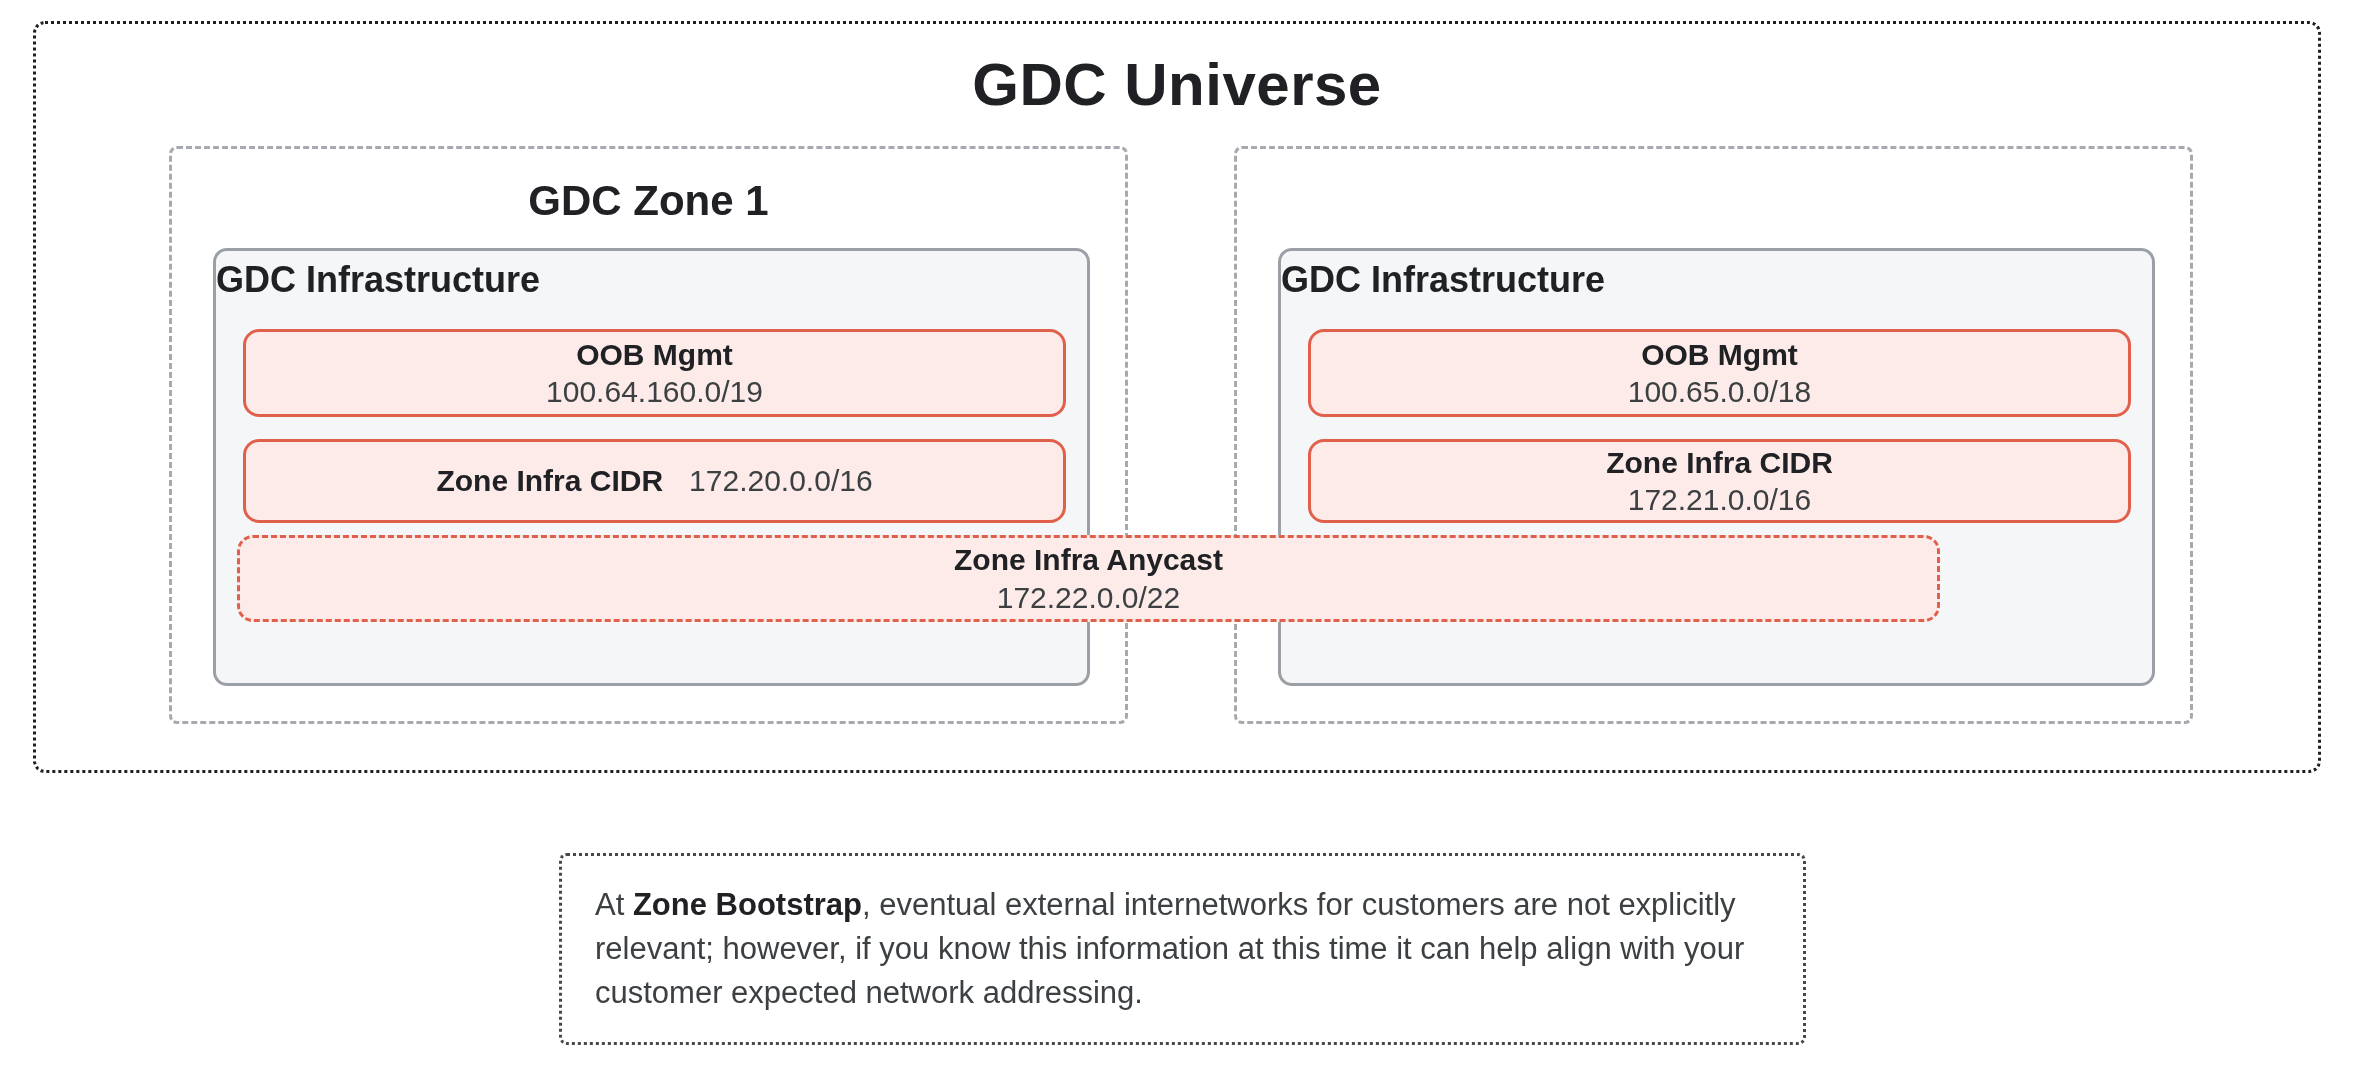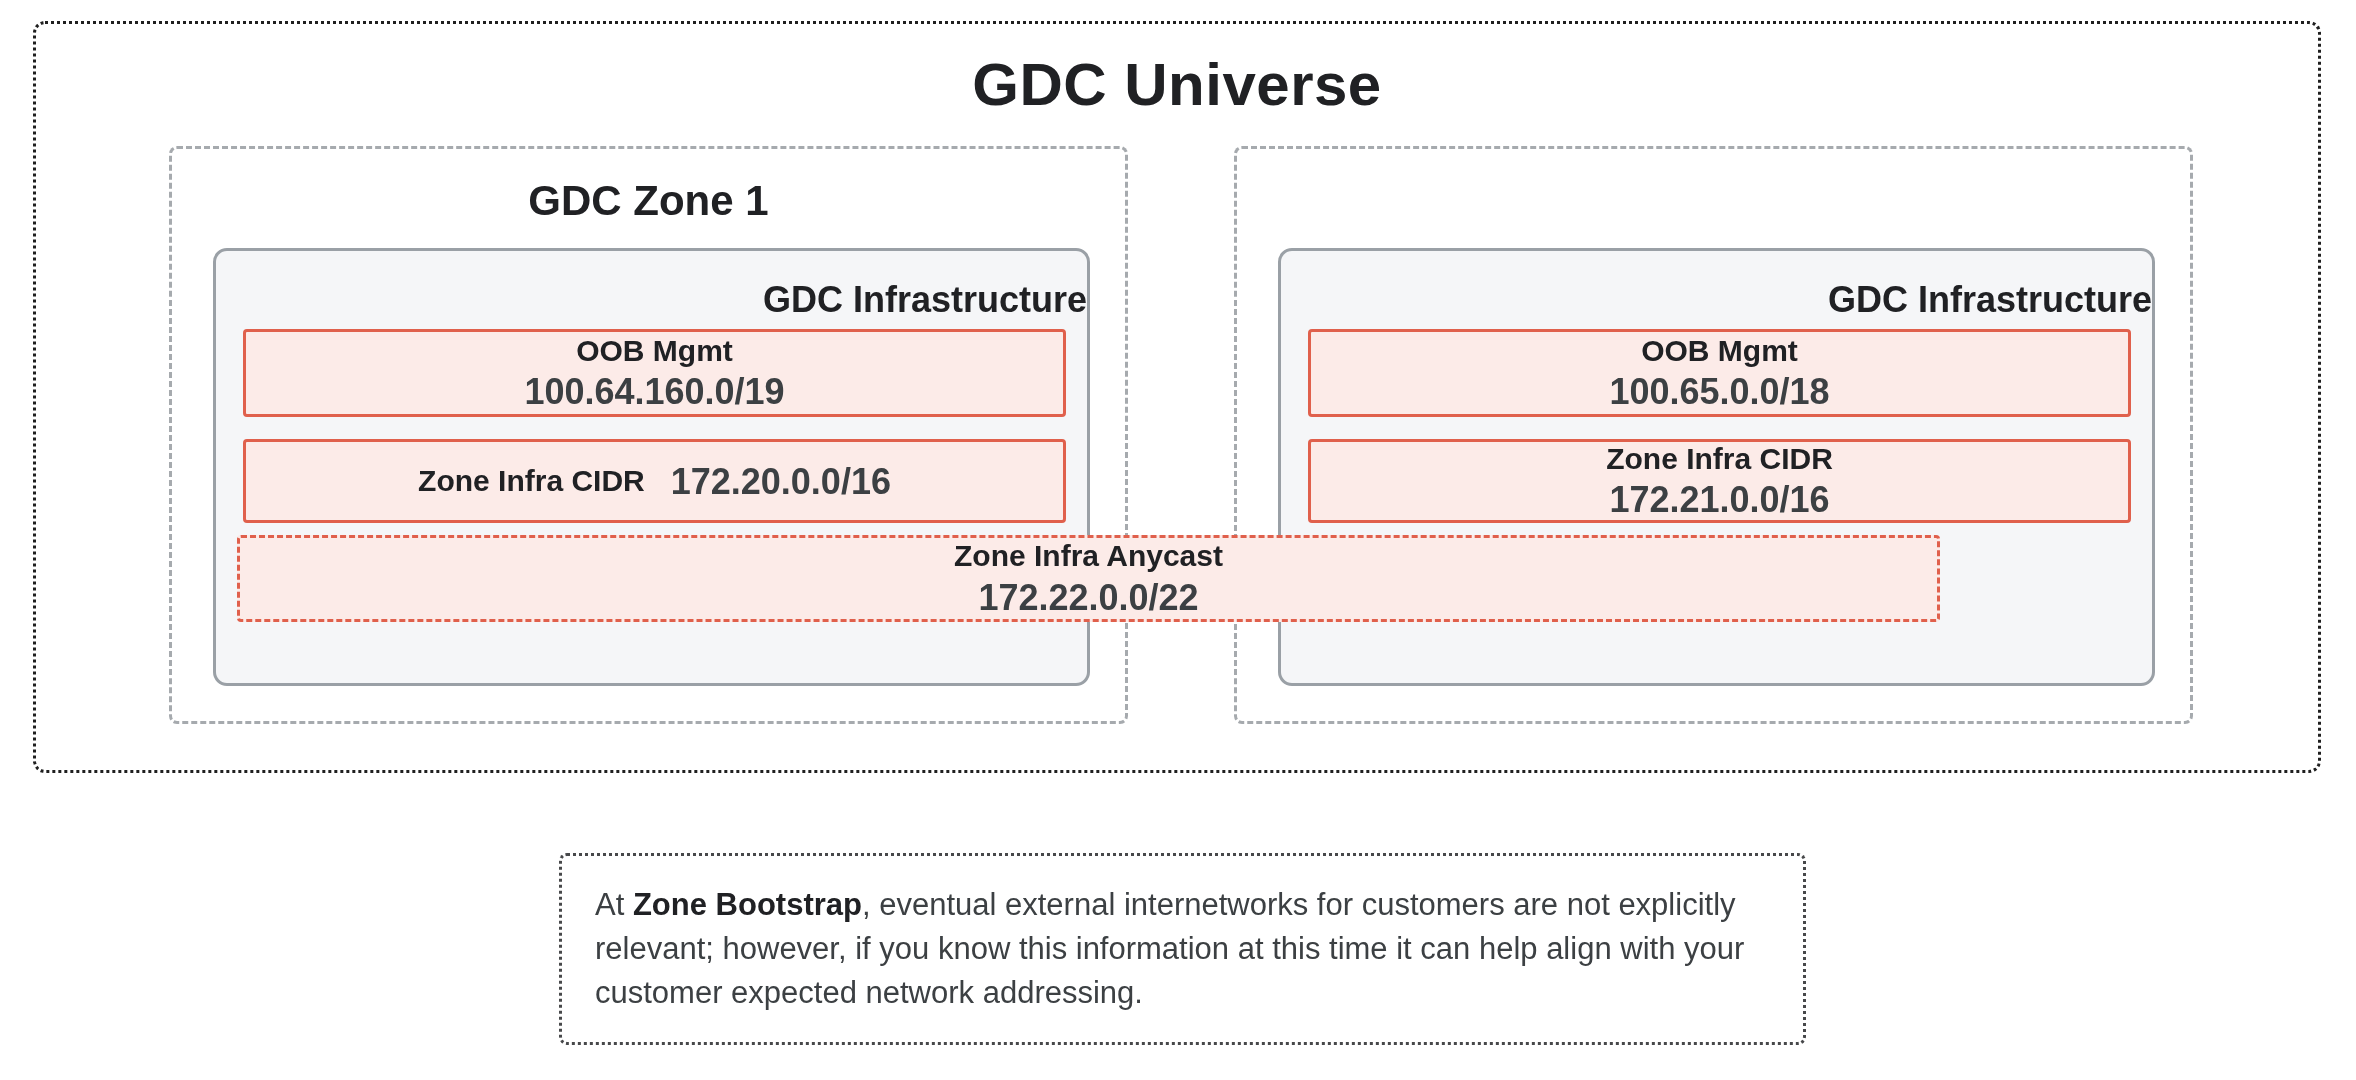--- a/index.html
+++ b/index.html
@@ -64,31 +64,31 @@
     position: absolute;
     left: 41px;
     top: 99px;
     width: 871px;
     height: 432px;
     background: var(--infra_bg, #f5f6f8);
     border: 3px solid var(--gray_border, #9aa0a6);
     border-radius: 14px;
   }
   .infra-title {
-    margin-top: 28px;
-    text-align: right;
+    margin-top: 8px;
+    text-align: left;
     font-size: 36px;
     font-weight: 700;
   }
 
   
   .red-box {
     background: var(--red_bg, #fcebe8);
     border: 3px solid var(--red_border, #e0604c);
-    border-radius: 4px;
+    border-radius: 16px;
     box-sizing: border-box;
     display: flex;
     flex-direction: column;
     justify-content: center;
     align-items: center;
     line-height: 1.25;
   }
   .red-box.inline-row {
     flex-direction: row;
   }
@@ -108,22 +108,22 @@
     width: 823px;
     height: 84px;
   }
 
   .box-label {
     font-size: 30px;
     font-weight: 700;
     color: var(--text_dark, #202124);
   }
   .box-value {
-    font-size: 36px;
-    font-weight: 700;
+    font-size: 30px;
+    font-weight: 400;
     color: var(--text_body, #3c4043);
   }
 
   
   .anycast {
     position: absolute;
     left: 201px;
     top: 511px;
     width: 1703px;
     height: 87px;

